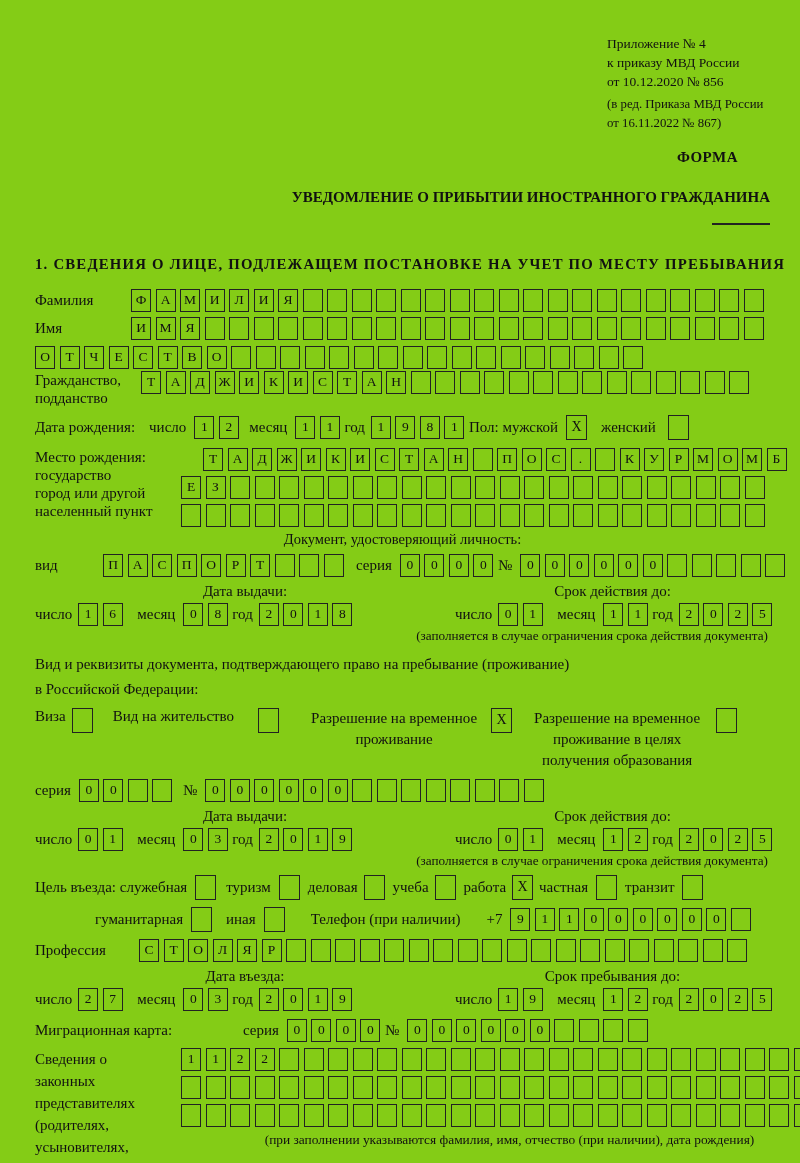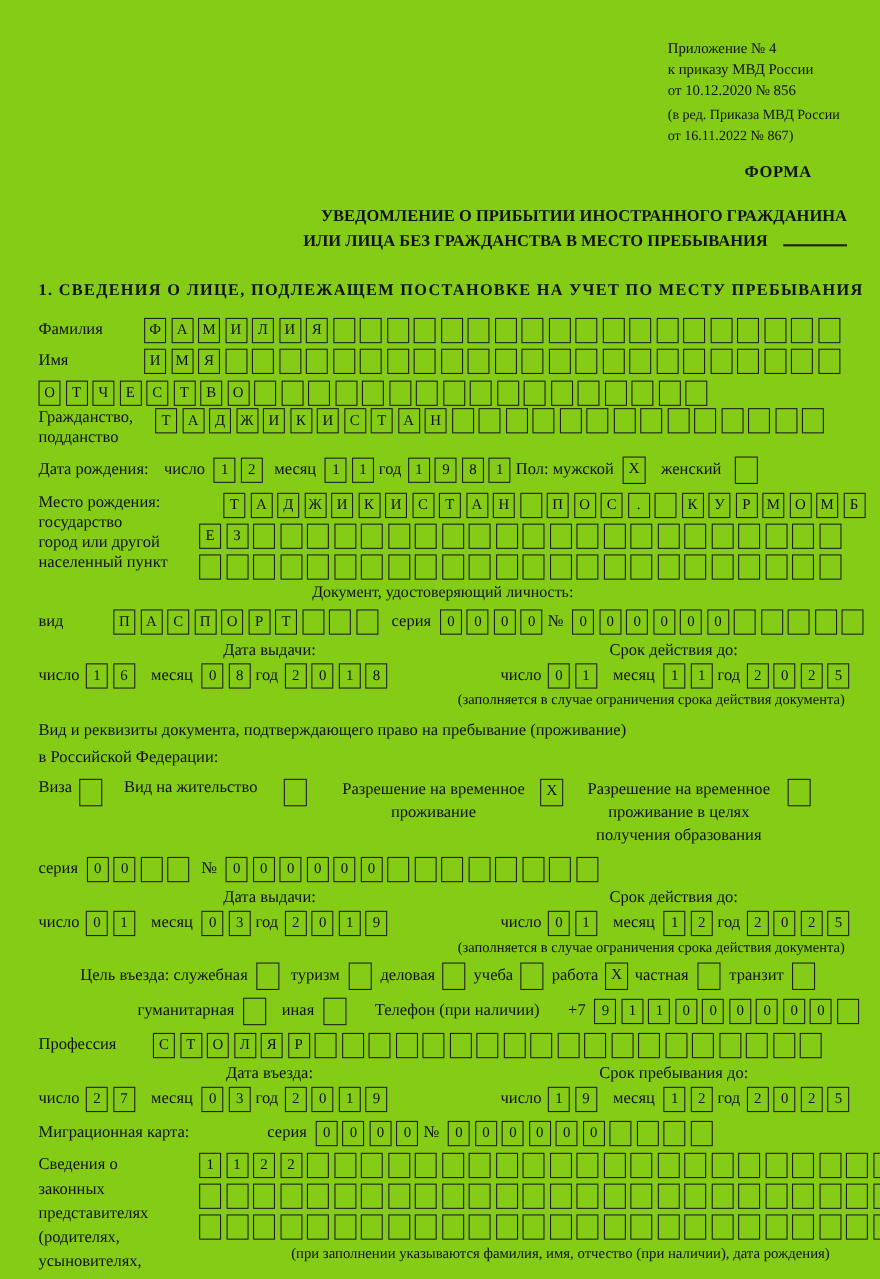--- a/index.html
+++ b/index.html
@@ -64,21 +64,21 @@
     <div>к приказу МВД России</div>
     <div>от 10.12.2020 № 856</div>
     <div class="small gap">(в ред. Приказа МВД России</div>
     <div class="small">от 16.11.2022 № 867)</div>
   </div>
 
   <div class="forma">ФОРМА</div>
 
   <div class="title">
     <div>УВЕДОМЛЕНИЕ О ПРИБЫТИИ ИНОСТРАННОГО ГРАЖДАНИНА</div>
-    <div><span>ИЛИ ЛИЦА БЕЗ ГРАЖДАНСТВА В МЕСТО ПРЕБЫВАНИЯ</span><span class="uline"></span></div>
+    <div><span class="uline"></span></div>
   </div>
 
   <div class="sec1">1. СВЕДЕНИЯ О ЛИЦЕ, ПОДЛЕЖАЩЕМ ПОСТАНОВКЕ НА УЧЕТ ПО МЕСТУ ПРЕБЫВАНИЯ</div>
 
   <div class="frow mb5" style="margin-top:16px;">
     <span class="lbl" style="width:96px;">Фамилия</span>
     <span class="boxes"><span class="cell">Ф</span><span class="cell">А</span><span class="cell">М</span><span class="cell">И</span><span class="cell">Л</span><span class="cell">И</span><span class="cell">Я</span><span class="cell"></span><span class="cell"></span><span class="cell"></span><span class="cell"></span><span class="cell"></span><span class="cell"></span><span class="cell"></span><span class="cell"></span><span class="cell"></span><span class="cell"></span><span class="cell"></span><span class="cell"></span><span class="cell"></span><span class="cell"></span><span class="cell"></span><span class="cell"></span><span class="cell"></span><span class="cell"></span><span class="cell"></span></span>
   </div>
 
   <div class="frow mb6">
@@ -208,38 +208,38 @@
       <span class="lbl mr6">число</span>
       <span class="boxes"><span class="cell">0</span><span class="cell">1</span></span>
       <span class="lbl ml10 mr8">месяц</span>
       <span class="boxes"><span class="cell">1</span><span class="cell">2</span></span>
       <span class="lbl mr6">год</span>
       <span class="boxes"><span class="cell">2</span><span class="cell">0</span><span class="cell">2</span><span class="cell">5</span></span>
     </span>
   </div>
   <div class="note">(заполняется в случае ограничения срока действия документа)</div>
 
-  <div class="frow" style="margin-top:6px;margin-left:38px;">
+  <div class="frow" style="margin-top:6px;">
     <span class="lbl mr8">Цель въезда: служебная</span>
     <span class="check"></span>
     <span class="lbl ml10 mr8">туризм</span>
     <span class="check"></span>
     <span class="lbl ml8 mr6">деловая</span>
     <span class="check"></span>
     <span class="lbl ml8 mr6">учеба</span>
     <span class="check"></span>
     <span class="lbl ml8 mr6">работа</span>
     <span class="check">X</span>
     <span class="lbl ml6 mr8">частная</span>
     <span class="check"></span>
     <span class="lbl ml8 mr8">транзит</span>
     <span class="check"></span>
   </div>
   <div class="frow" style="margin-top:7px;">
-    <span class="lbl mr8" style="margin-left:90px;">гуманитарная</span>
+    <span class="lbl mr8" style="margin-left:60px;">гуманитарная</span>
     <span class="check"></span>
     <span class="lbl ml14 mr8">иная</span>
     <span class="check"></span>
     <span class="lbl ml26">Телефон (при наличии)</span>
     <span class="lbl ml26 mr8">+7</span>
     <span class="boxes"><span class="cell">9</span><span class="cell">1</span><span class="cell">1</span><span class="cell">0</span><span class="cell">0</span><span class="cell">0</span><span class="cell">0</span><span class="cell">0</span><span class="cell">0</span><span class="cell"></span></span>
   </div>
 
   <div class="frow" style="margin-top:7px;">
     <span class="lbl" style="width:104px;">Профессия</span>

